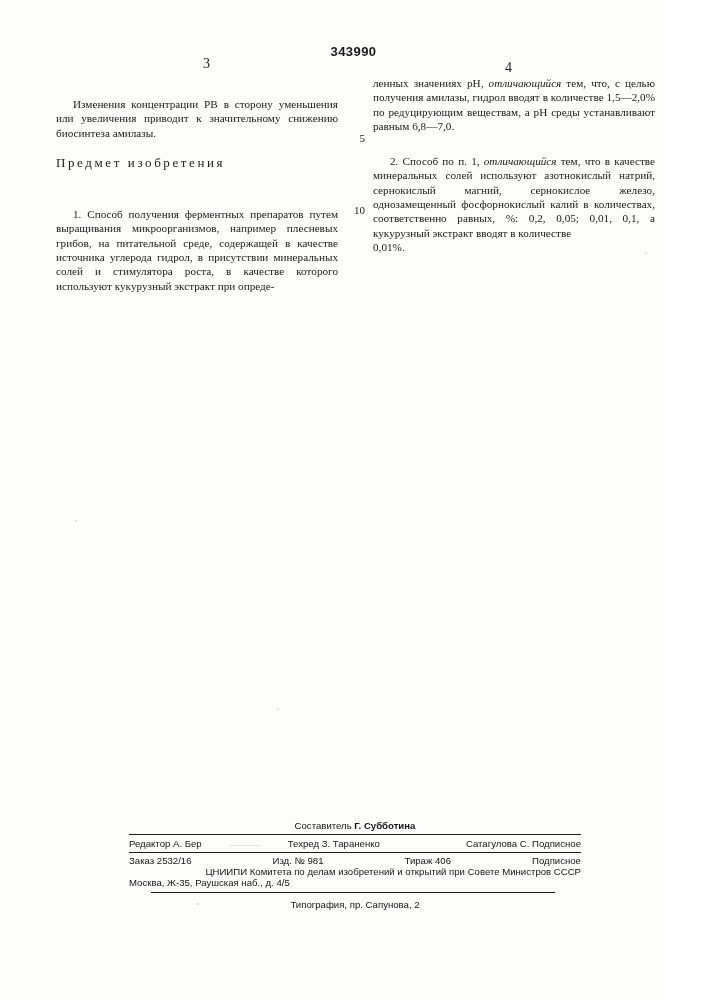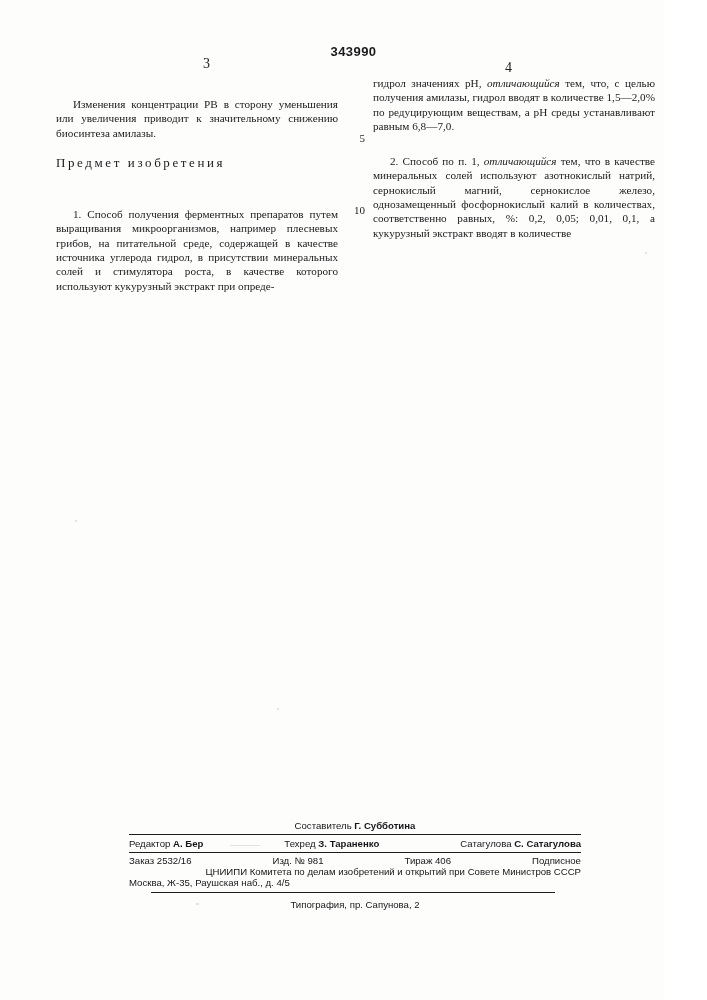--- a/index.html
+++ b/index.html
@@ -109,21 +109,21 @@
     width: 100%;
   }
 
   .credits {
     display: flex;
     justify-content: space-between;
     align-items: baseline;
     padding: 3px 0 3px 0;
   }
   .credits > div { white-space: nowrap; }
-  .credits b { font-weight: bold; text-align: right; }
+  .credits b { font-weight: normal; text-align: right; }
 
   .imprint-row {
     display: flex;
     justify-content: space-between;
     align-items: baseline;
     padding-top: 2px;
     white-space: nowrap;
   }
   .imprint-line2 {
     text-align: left;
@@ -167,22 +167,23 @@
 
   <div class="col col-left">
     <p class="indent">Изменения концентрации РВ в сторону уменьшения или увеличения приводит к значительному снижению биосинтеза амилазы.</p>
     <div class="para-gap-lg"></div>
     <p class="section-heading">Предмет изобретения</p>
     <div class="para-gap-lg"></div>
     <p class="indent">1. Способ получения ферментных препаратов путем выращивания микроорганизмов, например плесневых грибов, на питательной среде, содержащей в качестве источника углерода гидрол, в присутствии минеральных солей и стимулятора роста, в качестве которого используют кукурузный экстракт при опреде-</p>
   </div>
 
   <div class="col col-right">
-    <p><span>гидрол значениях рН, </span><em class="ital">отличающийся</em><span> тем, что, с целью получения амилазы, гидрол вводят в количестве 1,5—2,0% по редуцирующим веществам, а рН среды устанавливают равным 6,8—7,0.</span></p>
+    <p><span>ленных значениях рН, </span><em class="ital">отличающийся</em><span> тем, что, с целью получения амилазы, гидрол вводят в количестве 1,5—2,0% по редуцирующим веществам, а рН среды устанавливают равным 6,8—7,0.</span></p>
     <p class="indent"><span>2. Способ по п. 1, </span><em class="ital">отличающийся</em><span> тем, что в качестве минеральных солей используют азотнокислый натрий, сернокислый магний, сернокислое железо, однозамещенный фосфорнокислый калий в количествах, соответственно равных, %: 0,2, 0,05; 0,01, 0,1, а кукурузный экстракт вводят в количестве</span></p>
+    <p class="lastline">0,01%.</p>
   </div>
 
   <div class="footer">
 
     <div class="compiler">
       <span>Составитель</span>
       <b>Г. Субботина</b>
     </div>
 
     <div class="rule"></div>
@@ -191,21 +192,21 @@
       <div>
         <span>Редактор</span>
         <b>А. Бер</b>
       </div>
       <div>
         <span>Техред</span>
         <b>З. Тараненко</b>
       </div>
       <div>
         <span>Сатагулова</span>
-        <b>С. Сатагулова</b>
+        <b>С. Подписное</b>
       </div>
     </div>
 
     <div class="rule"></div>
 
     <div class="imprint-block">
       <div class="imprint-row">
         <span>Заказ 2532/16</span>
         <span>Изд. № 981</span>
         <span>Тираж 406</span>

